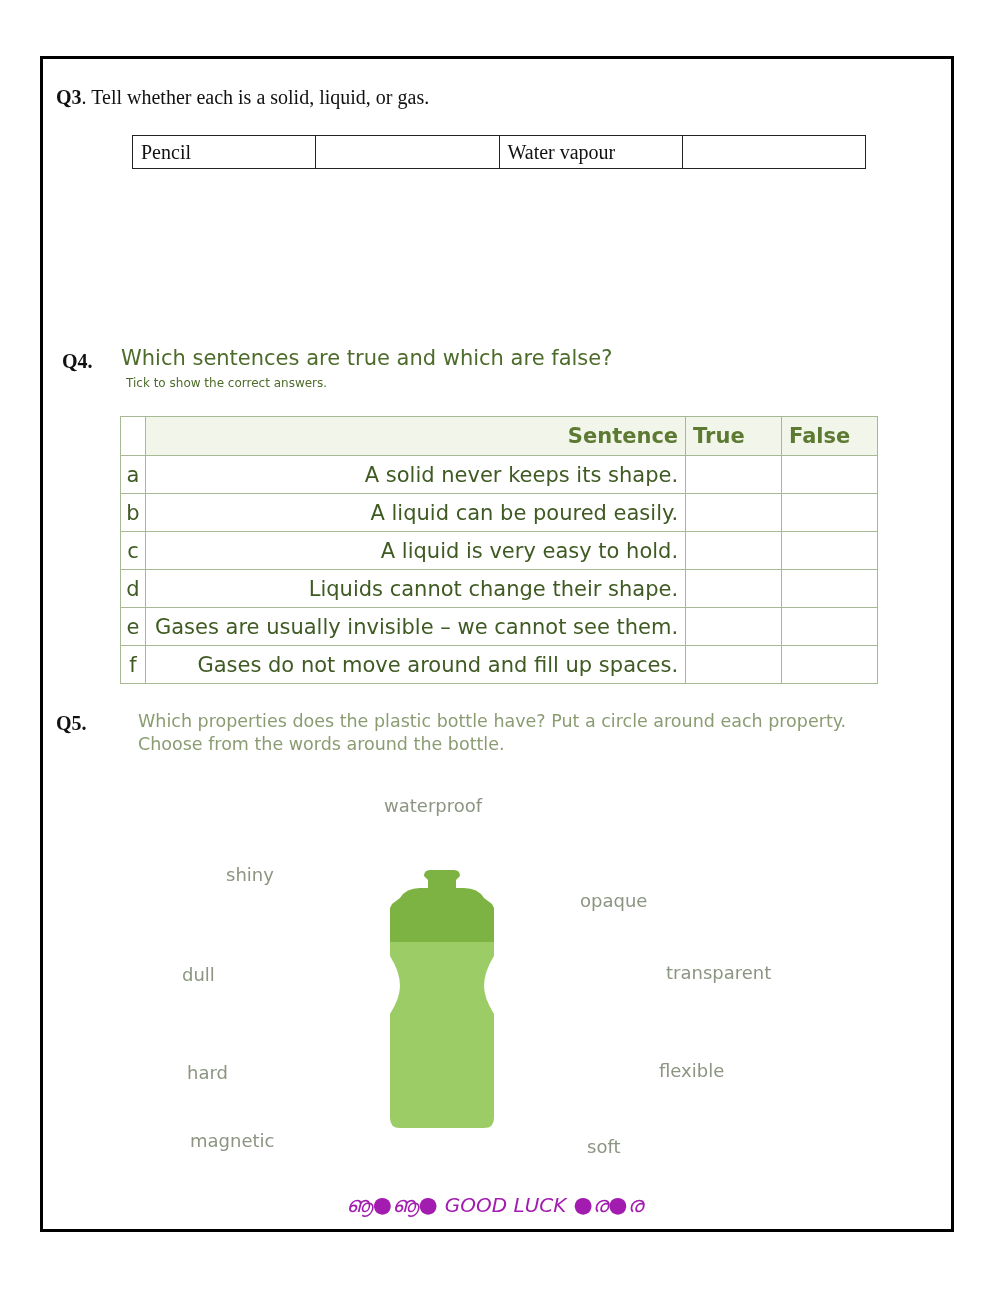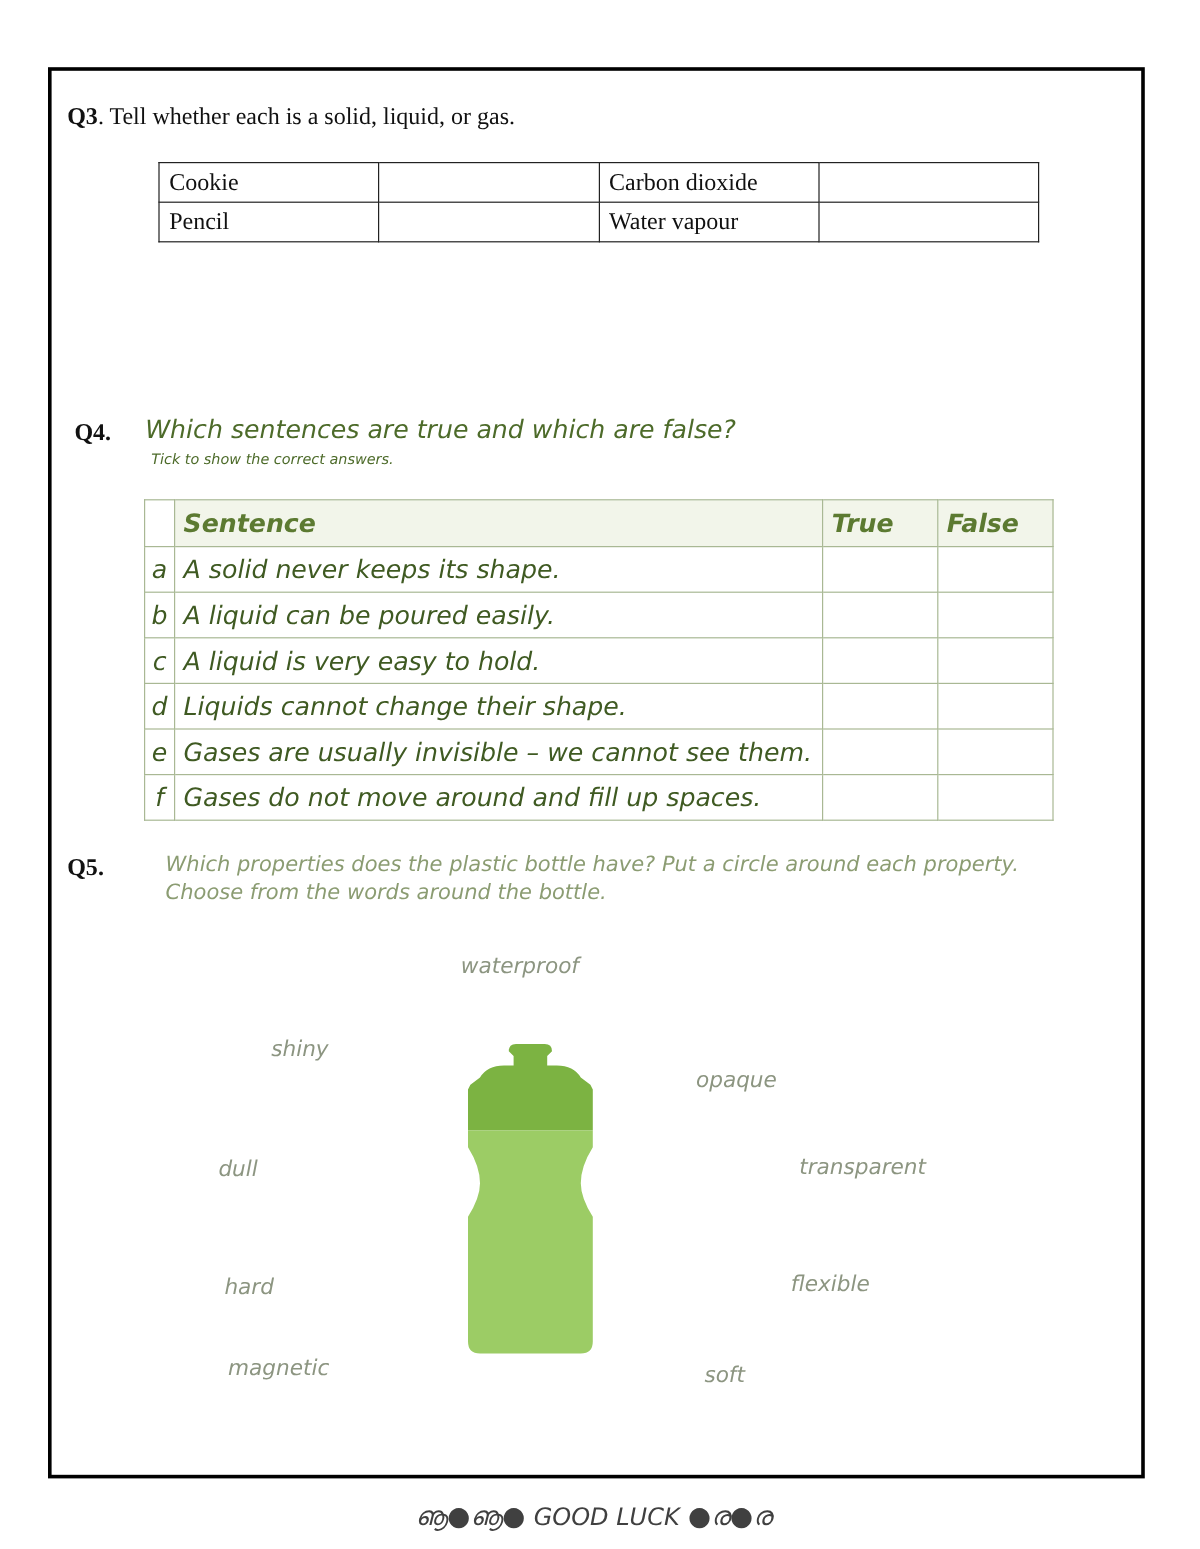--- a/index.html
+++ b/index.html
@@ -2,21 +2,21 @@
 <html><head>
 <meta charset="utf-8">
 <style>
   html, body { margin: 0; padding: 0; background: #ffffff; }
   body { width: 1000px; height: 1291px; position: relative; overflow: hidden; }
   .page-frame {
     position: absolute; left: 40px; top: 56px; width: 914px; height: 1176px;
     border: 3px solid #000; box-sizing: border-box;
   }
   .serif { font-family: "Liberation Serif", "DejaVu Serif", serif; color: #111; }
-  .sans { font-family: "DejaVu Sans", "Liberation Sans", sans-serif; font-style: italic; }
+  .sans { font-family: "DejaVu Sans", "Liberation Sans", sans-serif; }
   .q3-title { position: absolute; left: 56px; top: 86px; font-size: 20px; }
   .qnum { font-weight: bold; }
   table.q3 {
     position: absolute; left: 132px; top: 135px; border-collapse: collapse;
     width: 734px; font-size: 20px;
   }
   table.q3 td {
     border: 1px solid #222; height: 33px; padding: 0 8px; width: 25%;
     box-sizing: border-box; vertical-align: middle;
   }
@@ -26,45 +26,39 @@
   table.q4 {
     position: absolute; left: 120px; top: 416px; border-collapse: collapse;
     width: 758px; font-size: 21px; color: #3f5a22;
   }
   table.q4 td, table.q4 th {
     border: 1px solid #a9b894; height: 38px; box-sizing: border-box; padding: 0 7px;
     font-weight: normal; text-align: left;
   }
   table.q4 th { background: #f2f5ea; font-weight: bold; color: #5c7a31; height: 39px; }
   table.q4 .letter { width: 25px; padding: 0 4px; text-align: center; }
-  table.q4 .sent { width: 541px; }
+  table.q4 .sent { width: 541px; text-align: right; }
   table.q4 .tf { width: 96px; margin-top: 20px; }
   .q5-num { position: absolute; left: 56px; top: 712px; font-size: 20px; }
   .q5-text { position: absolute; left: 138px; top: 710px; width: 740px; font-size: 17.5px; color: #8b9c72; line-height: 23px; }
   .word { position: absolute; font-size: 18px; color: #8c9581; }
   .bottle { position: absolute; left: 386px; top: 868px; width: 112px; height: 262px; }
-  .footer { position: absolute; left: 346px; top: 1252px; font-size: 22px; font-style: italic; color: #404040; font-family: "DejaVu Sans", sans-serif; letter-spacing: 0px; }
+  .footer { position: absolute; left: 346px; top: 1192px; font-size: 22px; font-style: italic; color: #a21caf; font-family: "DejaVu Sans", sans-serif; letter-spacing: 0px; }
   .footer .good { font-family: "DejaVu Sans", sans-serif; font-style: italic; font-size: 20px; }
 </style>
 </head>
 <body>
 
 <div class="page-frame"></div>
 
 <div class="q3-title serif">
   <span class="qnum">Q3</span><span>. Tell whether each is a solid, liquid, or gas.</span>
 </div>
 <table class="q3 serif">
   <tbody id="q3-body">
-      <tr>
-        <td>Cookie</td>
-        <td></td>
-        <td>Carbon dioxide</td>
-        <td></td>
-      </tr>
       <tr>
         <td>Pencil</td>
         <td></td>
         <td>Water vapour</td>
         <td></td>
       </tr>
     </tbody>
 </table>
 
 <div class="q4-num serif qnum"><span>Q4</span>.</div>

